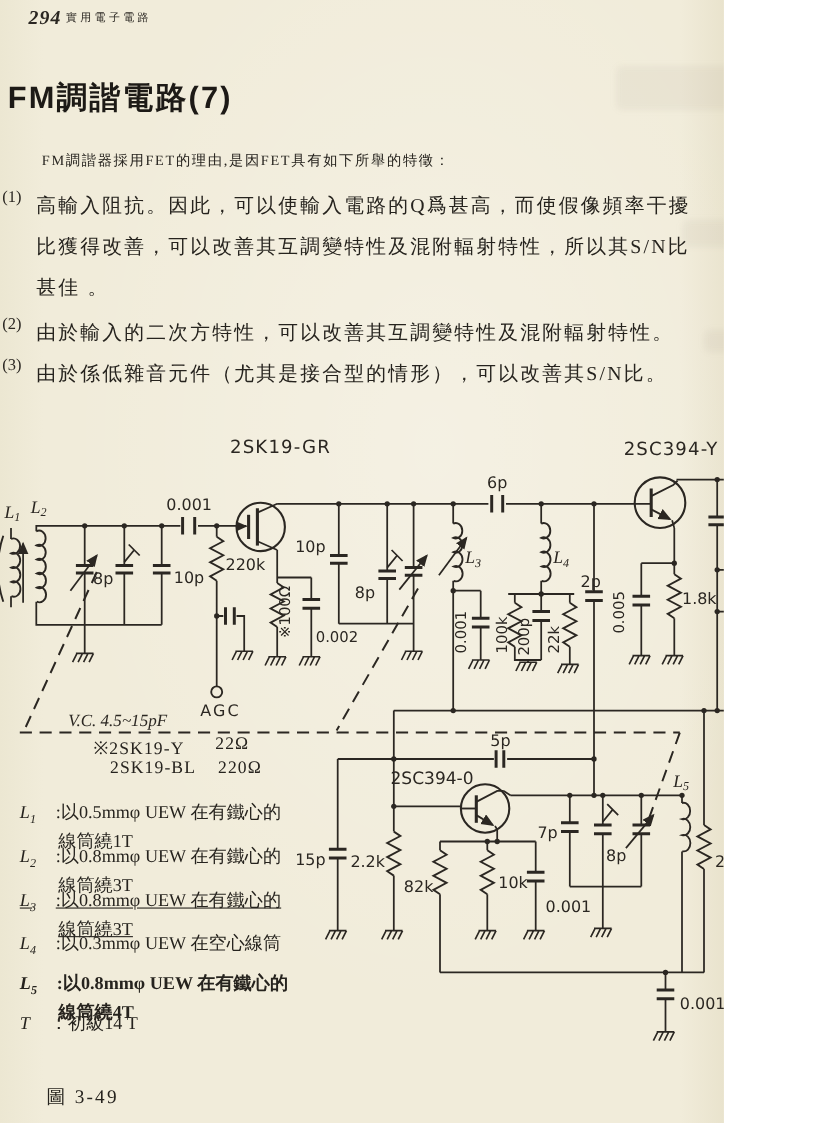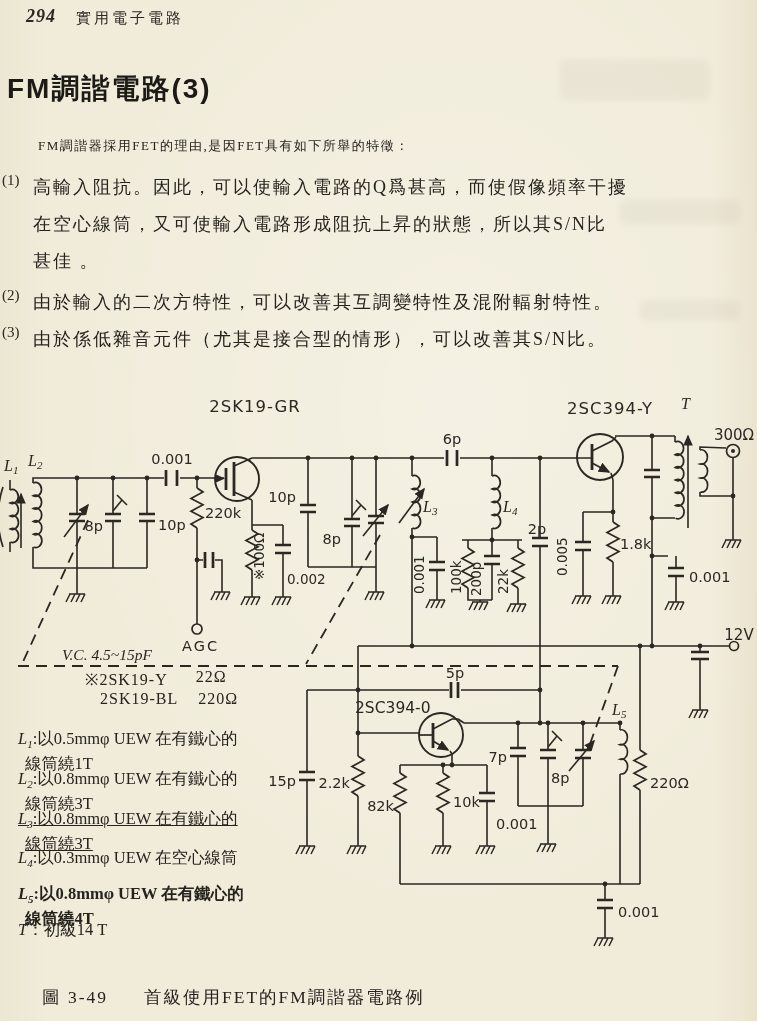--- a/index.html
+++ b/index.html
@@ -1,28 +1,28 @@
 <!DOCTYPE html>
 <html><head>
 <meta charset="utf-8">
 <style>
   html,body{margin:0;padding:0;}
   #page{
-    position:relative;width:757px;height:1021px;overflow:hidden;
+    position:relative;width:658px;height:1021px;overflow:hidden;
     background:
       radial-gradient(ellipse at 60% 40%, rgba(255,255,255,0.25), rgba(0,0,0,0) 60%),
       linear-gradient(90deg, #ece7d2 0%, #f1ecda 6%, #f1ecda 94%, #e9e3cd 100%),
       #f0ebd8;
     color:#2b2722;
     font-family:"Liberation Serif", serif;
   }
   .abs{position:absolute;}
   .smudge{position:absolute;background:rgba(125,118,96,0.07);filter:blur(3px);border-radius:6px;}
   #hdr-num{left:26px;top:6px;font-size:18px;font-weight:bold;font-style:italic;letter-spacing:1px;}
-  #hdr-title{left:76px;top:9px;font-size:15px;letter-spacing:3px;}
+  #hdr-title{left:60px;top:9px;font-size:10px;letter-spacing:3px;}
   #main-title{left:7px;top:70px;font-size:28px;font-weight:bold;letter-spacing:2px;
     font-family:"Liberation Sans", sans-serif;color:#1d1a16;}
   #intro{left:38px;top:137px;font-size:13px;letter-spacing:1.5px;white-space:nowrap;color:#26231e;}
   .item{position:absolute;left:0;width:757px;}
   .item .mk{position:absolute;left:2px;top:3px;font-size:15px;}
   .item .tx{position:absolute;left:33px;top:0;font-size:18px;letter-spacing:2px;
     line-height:37px;white-space:nowrap;color:#26231e;}
   #item1{top:169px;} #item2{top:284px;} #item3{top:321px;}
   #schematic{position:absolute;left:0;top:393px;}
   svg text{font-family:"DejaVu Sans", sans-serif;fill:#2b2722;}
@@ -30,44 +30,44 @@
   .vlbl{font-size:14.5px;}
   .vlbls{font-size:13.5px;}
   .coil-lbl{font-family:"Liberation Serif", serif;font-style:italic;font-size:16px;}
   .notes{font-family:"Liberation Serif", serif;color:#26231e;}
   #star-note{left:85px;top:668px;font-size:16px;letter-spacing:1px;}
   #star-note .row{display:flex;gap:28px;}
   #star-note .row2{margin-left:15px;gap:20px;}
   .coilnote{position:absolute;left:18px;width:330px;font-size:16.5px;line-height:19px;}
   .coilnote .cref{font-style:italic;}
   .coilnote sub{font-size:11px;}
-  .coilnote .l1{margin-left:0;}
-  .coilnote .l2{margin-left:7px;}
+  .coilnote .l1{margin-left:18px;}
+  .coilnote .l2{margin-left:35px;}
   #cn0{top:729px;} #cn1{top:769px;} #cn2{top:809px;text-decoration:underline;} #cn3{top:848px;} #cn4{top:884px;font-weight:bold;} #cn5{top:920px;}
   #caption{left:42px;top:985px;font-size:17.5px;letter-spacing:2px;display:flex;gap:36px;color:#26231e;}
 </style>
 </head>
 <body>
 
 <div id="page">
 
   <div class="smudge" style="left:620px;top:200px;width:120px;height:24px;"></div>
   <div class="smudge" style="left:560px;top:60px;width:150px;height:40px;"></div>
   <div class="smudge" style="left:640px;top:300px;width:100px;height:20px;"></div>
 
   <div class="abs" id="hdr-num">294</div>
   <div class="abs" id="hdr-title">實用電子電路</div>
 
-  <div class="abs" id="main-title">FM調諧電路(3)</div>
+  <div class="abs" id="main-title">FM調諧電路(7)</div>
 
   <div class="abs" id="intro">FM調諧器採用FET的理由,是因FET具有如下所舉的特徵：</div>
 
   <div class="item" id="item1">
     <span class="mk">(1)</span>
-    <div class="tx"><span>高輸入阻抗。因此，可以使輸入電路的Q爲甚高，而使假像頻率干擾</span><br><span>在空心線筒，又可使輸入電路形成阻抗上昇的狀態，所以其S/N比</span><br><span>甚佳 。</span></div>
+    <div class="tx"><span>高輸入阻抗。因此，可以使輸入電路的Q爲甚高，而使假像頻率干擾</span><br><span>比獲得改善，可以改善其互調變特性及混附輻射特性，所以其S/N比</span><br><span>甚佳 。</span></div>
   </div>
   <div class="item" id="item2">
     <span class="mk">(2)</span>
     <div class="tx"><span>由於輸入的二次方特性，可以改善其互調變特性及混附輻射特性。</span></div>
   </div>
   <div class="item" id="item3">
     <span class="mk">(3)</span>
     <div class="tx"><span>由於係低雜音元件（尤其是接合型的情形），可以改善其S/N比。</span></div>
   </div>
 
@@ -370,16 +370,15 @@
   <div class="coilnote notes" id="cn4">
     <span class="cref"><span>L</span><sub>5</sub></span><span class="l1">:以0.8mmφ UEW 在有鐵心的</span>
     <div class="l2">線筒繞4T</div>
   </div>
   <div class="coilnote notes" id="cn5">
     <span class="cref"><span>T</span><sub></sub></span><span class="l1">：初級14 T</span>
   </div>
 
   <div class="abs" id="caption">
     <span>圖 3-49</span>
-    <span>首級使用FET的FM調諧器電路例</span>
   </div>
 
 </div>
 
 </body></html>

